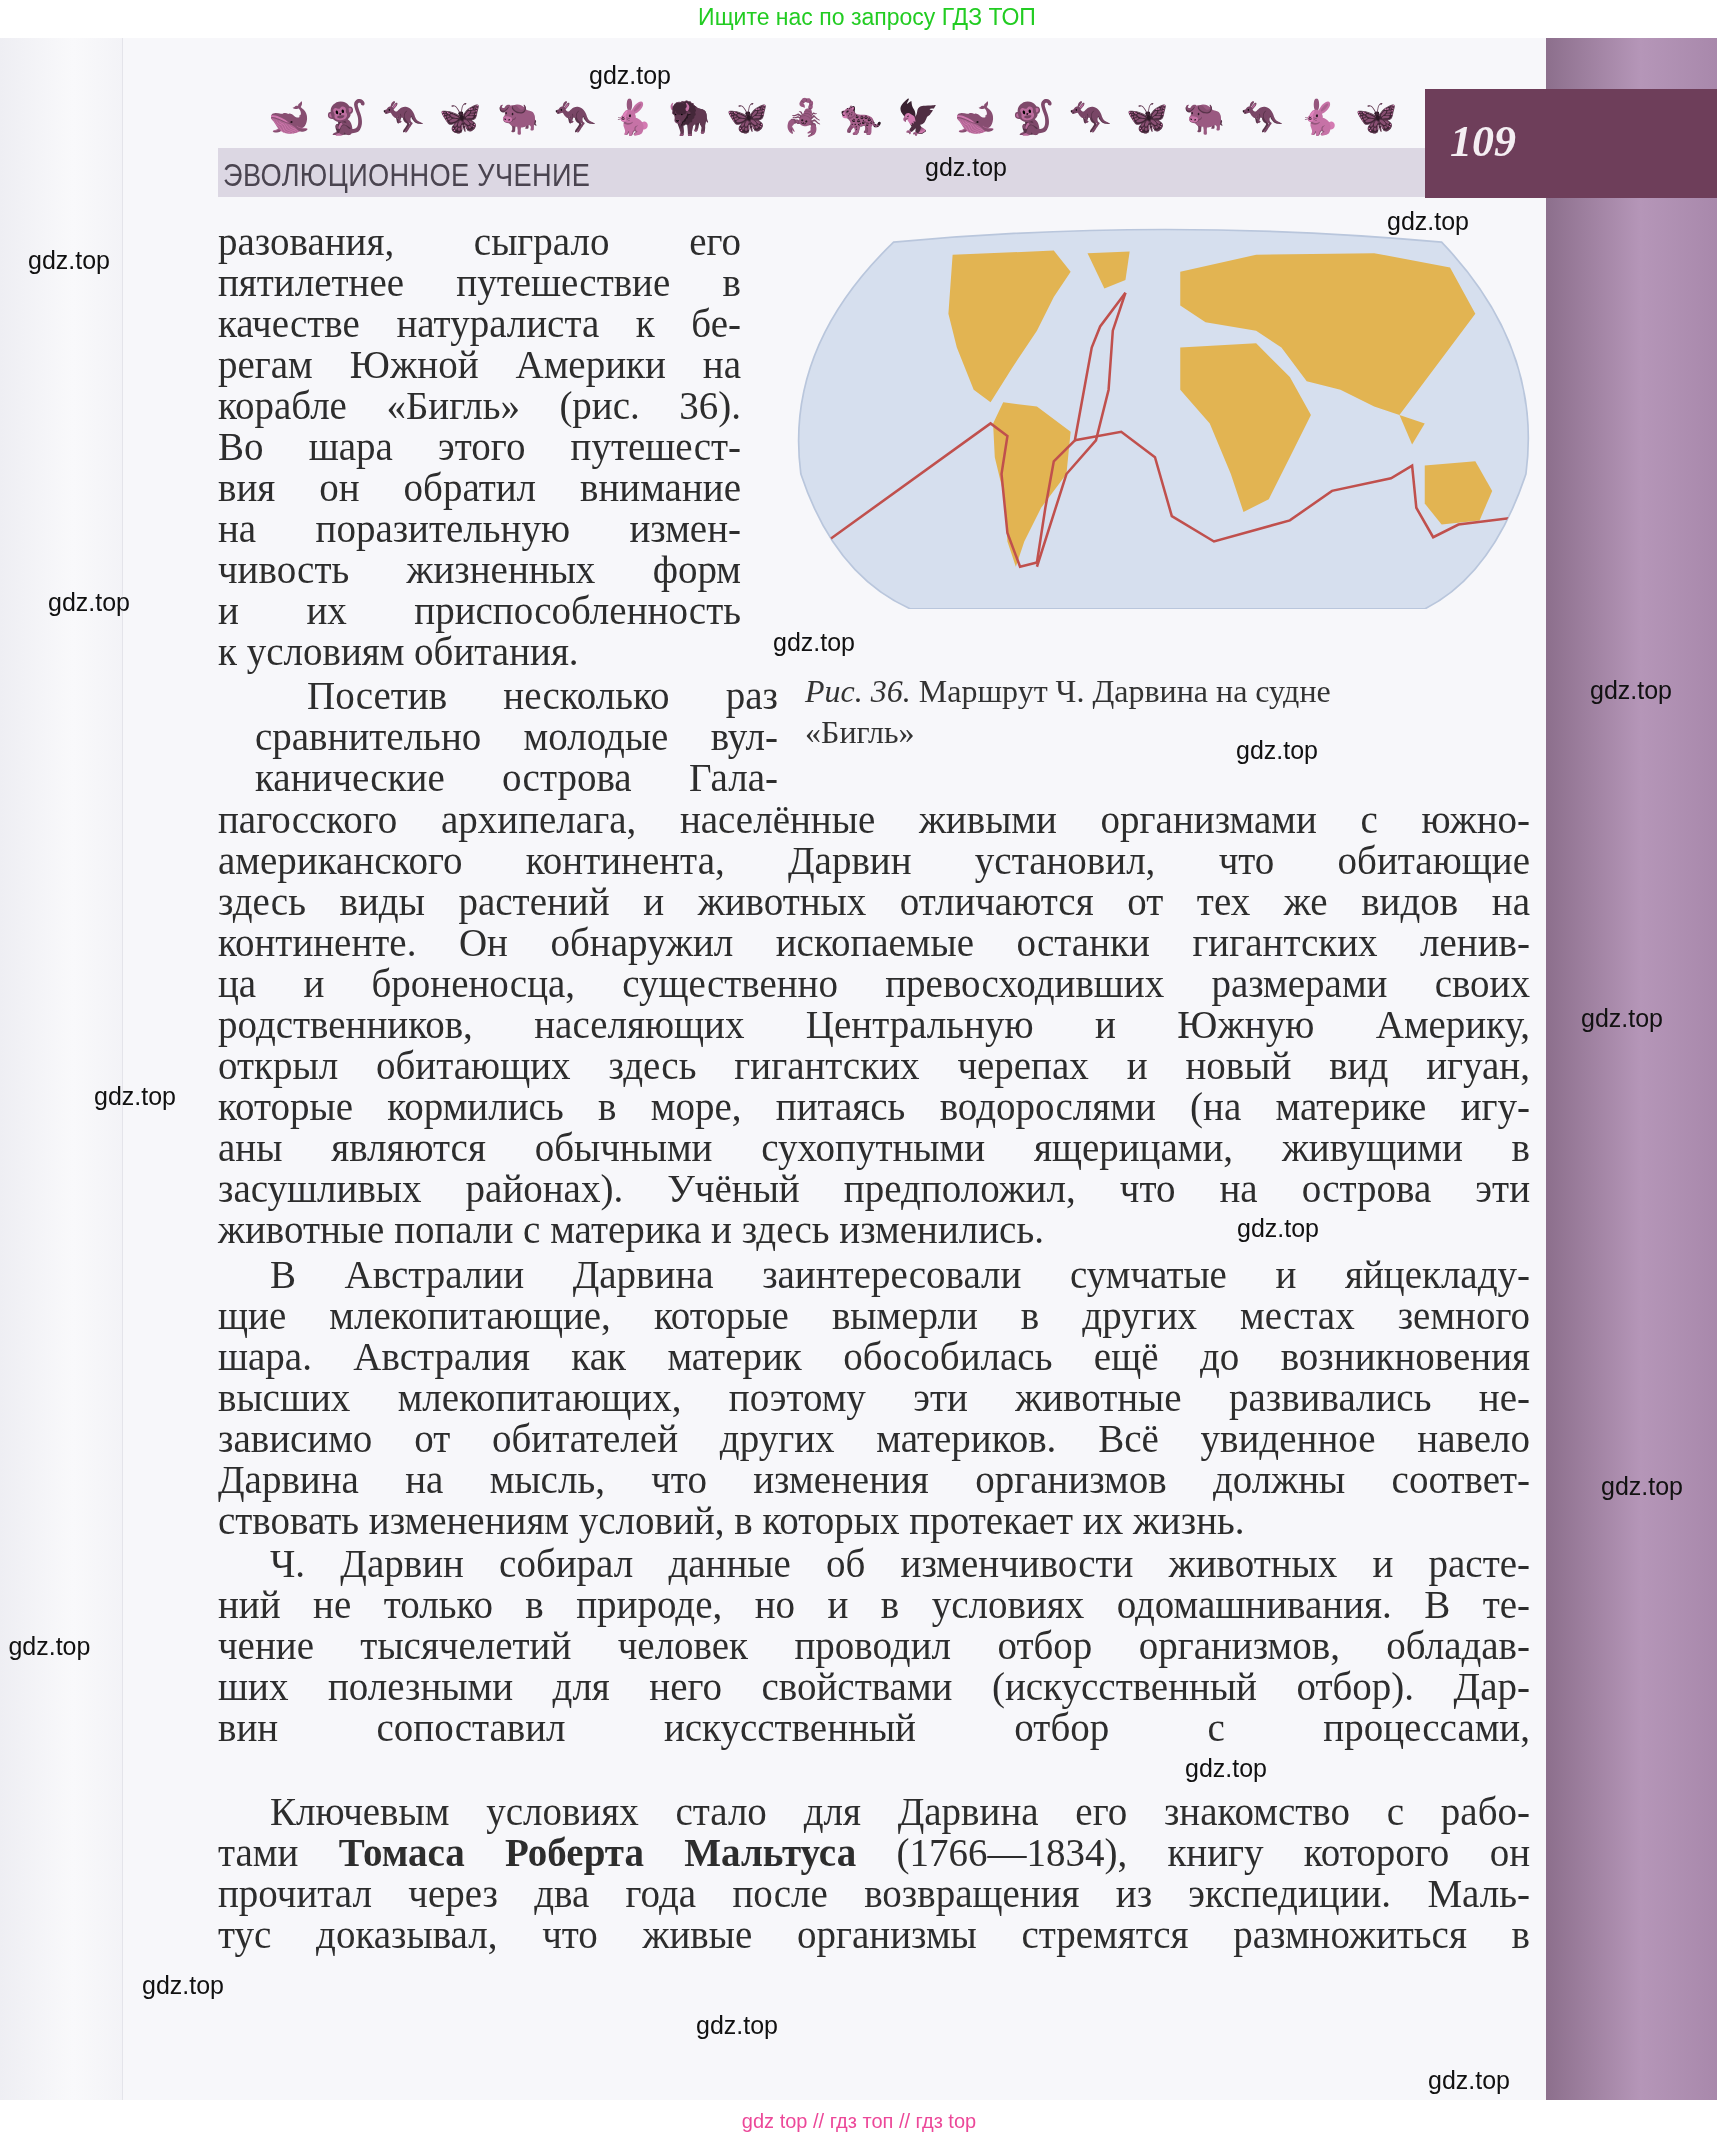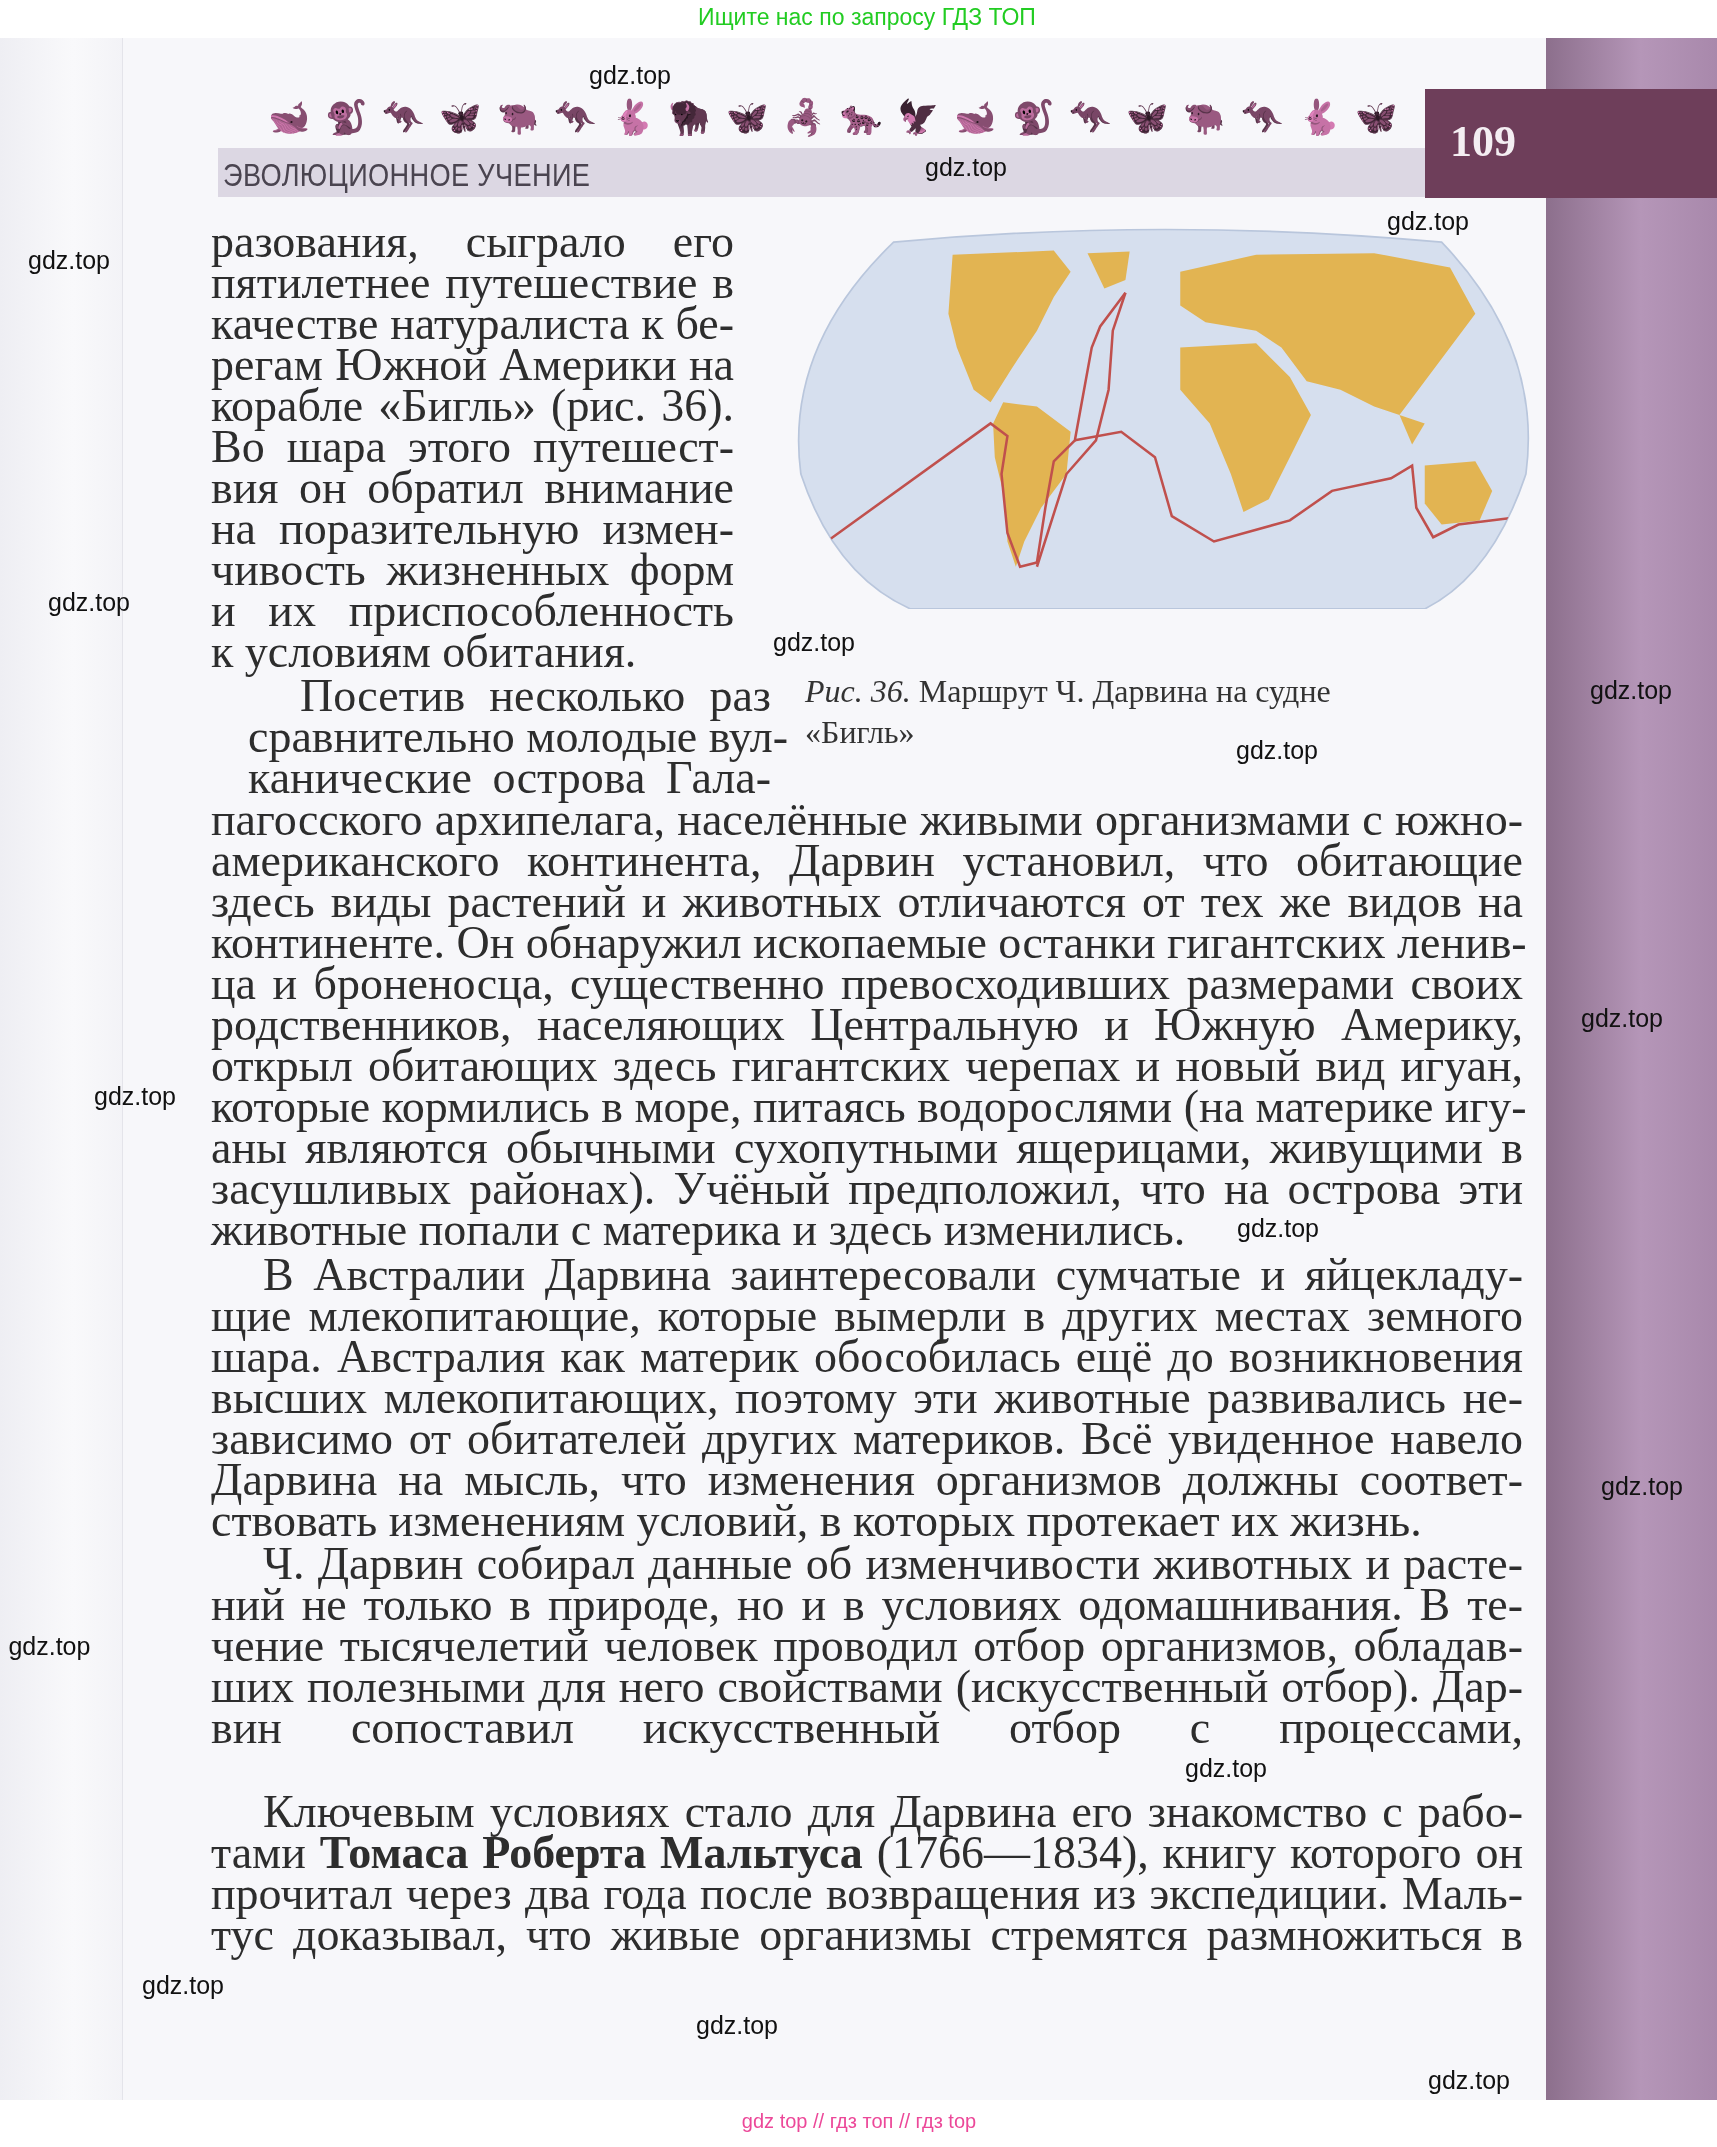--- a/index.html
+++ b/index.html
@@ -6,22 +6,22 @@
   body { width:1718px; height:2147px; position:relative; background:#ffffff; overflow:hidden; font-family:"Liberation Serif", serif; }
   .top-banner { position:absolute; top:0; left:0; width:1718px; height:38px; text-align:center; color:#22cc22; font-family:"Liberation Sans", sans-serif; font-size:23px; line-height:35px;margin-left:8px; }
   .page { position:absolute; top:38px; left:0; width:1718px; height:2062px; background:#f7f7fa; }
   .page-gutter { position:absolute; top:38px; left:0; width:122px; height:2062px; background:linear-gradient(to right,#eeeef3,#f9f9fb 60%,#f3f3f7); border-right:1.7px solid #e4e4ea; }
   .purple-strip { position:absolute; top:38px; left:1546px; width:172px; height:2062px; background:linear-gradient(to right,#8c6f8c,#b596b8 55%,#a888ab); }
   .animals { position:absolute; top:93px; left:268px; width:1130px; height:47px; display:flex; justify-content:space-between; align-items:center; color:#6a3f58; font-size:34px; }
   .animals span { display:inline-block; }
   .header-band { position:absolute; top:148px; left:218px; width:1208px; height:49px; background:#dcd7e3; }
   .section-title { position:absolute; top:157px; left:223px; font-family:"Liberation Sans", sans-serif; font-size:32px; color:#4a4450; letter-spacing:0.4px; transform:scaleX(0.85); transform-origin:left; }
   .page-num-box { position:absolute; top:89px; left:1425px; width:293px; height:109px; background:#6e3e5a; }
-  .page-num { position:absolute; top:116px; left:1450px; font-family:"Liberation Serif", serif; font-weight:bold; font-size:44px; color:#f4eef2; }
-  .text-block { position:absolute; left:211px; font-size:46px; line-height:41px; color:#2d2d2d; }
+  .page-num { position:absolute; top:116px; left:1450px; font-family:"Liberation Serif", serif; font-style:italic; font-weight:bold; font-size:44px; color:#f4eef2; }
+  .text-block { position:absolute; left:218px; font-size:39px; line-height:41px; color:#2d2d2d; }
   .text-line { display:block; white-space:nowrap; text-align:justify; text-align-last:justify; }
   .narrow { width:523px; top:221px; }
   .wide { width:1312px; }
   .indent { text-indent:52px; }
   .bold { font-weight:bold; }
   .map-wrap { position:absolute; left:784px; top:221px; width:763px; height:388px; }
   .caption { position:absolute; left:805px; top:671px; width:721px; font-family:Liberation Serif, serif; font-size:32px; line-height:41px; color:#333; }
   .caption .cap-line { display:block; white-space:nowrap; }
   .caption .fig { font-style:italic; }
   .wm { position:absolute; font-family:"Liberation Sans", sans-serif; font-size:25px; color:#111; }

